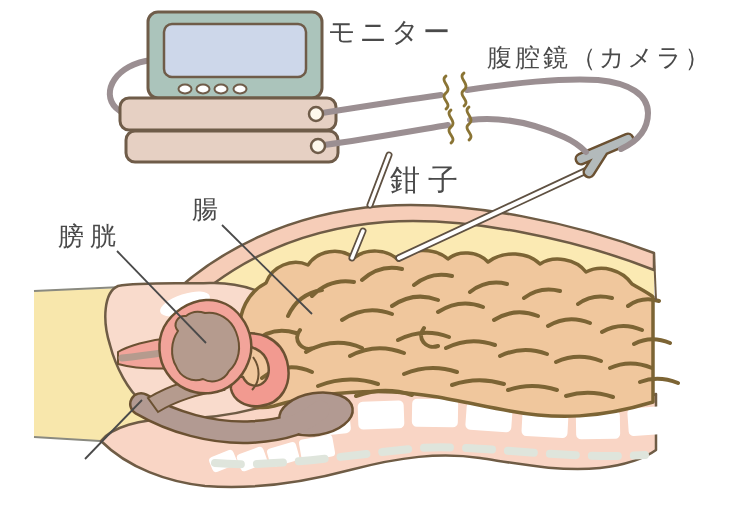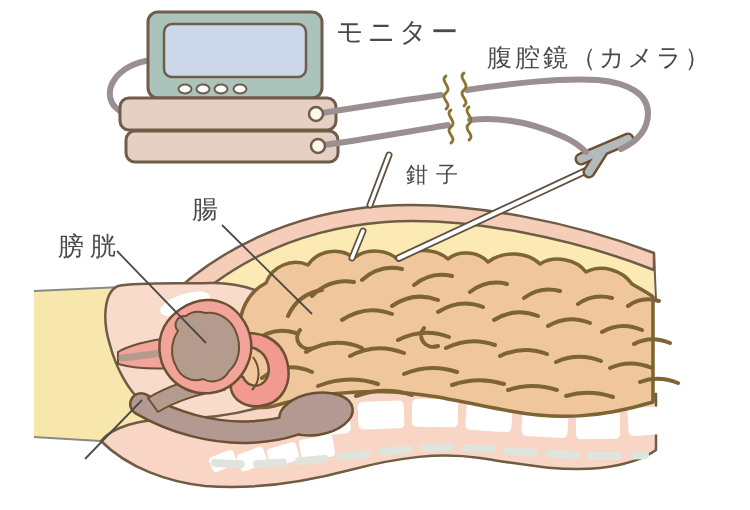--- a/index.html
+++ b/index.html
@@ -1,25 +1,25 @@
 <!DOCTYPE html>
 <html style="--label_text: #4a4a4a; --leader_line: #4a4a4a; --body_outline: #6f5c45; --intestine_outline: #7c6434; --organ_outline: #6b5132; --equip_outline: #6f5c49; --skin_band: #f6cdb8; --skin_front: #f9dbcc; --back_pink: #f9d5c5; --leg_yellow: #f8e7ac; --cavity_yellow: #fbeab3; --intestine_fill: #f0c79d; --uterus_salmon: #f29a90; --ring_salmon: #f2a49a; --bladder_taupe: #b59b8e; --rectum_taupe: #b29a92; --vertebra_white: #ffffff; --disc_gray: #dfe5dc; --monitor_bezel: #abc4bb; --monitor_screen: #cdd7ea; --box_beige: #e6d0c3; --connector_ivory: #fdf8ec; --cable_gray: #9b8f92; --handle_gray: #b3babb; --rod_white: #ffffff; --rod_outline: #5f5142; --break_mark: #8a7434; --leg_edge: #8a8a80;"><head>
 <meta charset="utf-8">
 <style>
   html,body{margin:0;padding:0;background:#fff;}
   #stage{position:relative;width:750px;height:510px;background:#fff;overflow:hidden;
          font-family:"Liberation Sans","DejaVu Sans",sans-serif;}
   #stage svg{position:absolute;left:0;top:0;}
   .lbl{position:absolute;color:var(--label_text,#4a4a4a);white-space:nowrap;
        font-family:"Liberation Sans","DejaVu Sans",sans-serif;}
-  .lbl-monitor{left:336px;top:14px;font-size:27px;letter-spacing:4px;}
+  .lbl-monitor{left:328px;top:14px;font-size:27px;letter-spacing:4px;}
   .lbl-scope{left:487px;top:41px;font-size:25px;letter-spacing:3px;}
-  .lbl-forceps{left:406px;top:160px;font-size:22px;letter-spacing:8px;font-family:Liberation Serif, serif;}
+  .lbl-forceps{left:390px;top:160px;font-size:30px;letter-spacing:8px;font-family:Liberation Serif, serif;}
   .lbl-intestine{left:192px;top:192px;font-size:26px;}
-  .lbl-bladder{left:58px;top:219px;font-size:26px;letter-spacing:6px;margin-top:10px;}
+  .lbl-bladder{left:58px;top:219px;font-size:26px;letter-spacing:6px;}
   .lbl-anus{left:28px;top:460px;font-size:26px;letter-spacing:6px;}
 </style>
 </head>
 <body>
 
 <div id="stage">
 <svg width="750" height="510" viewBox="0 0 750 510">
 
   <g>
 

